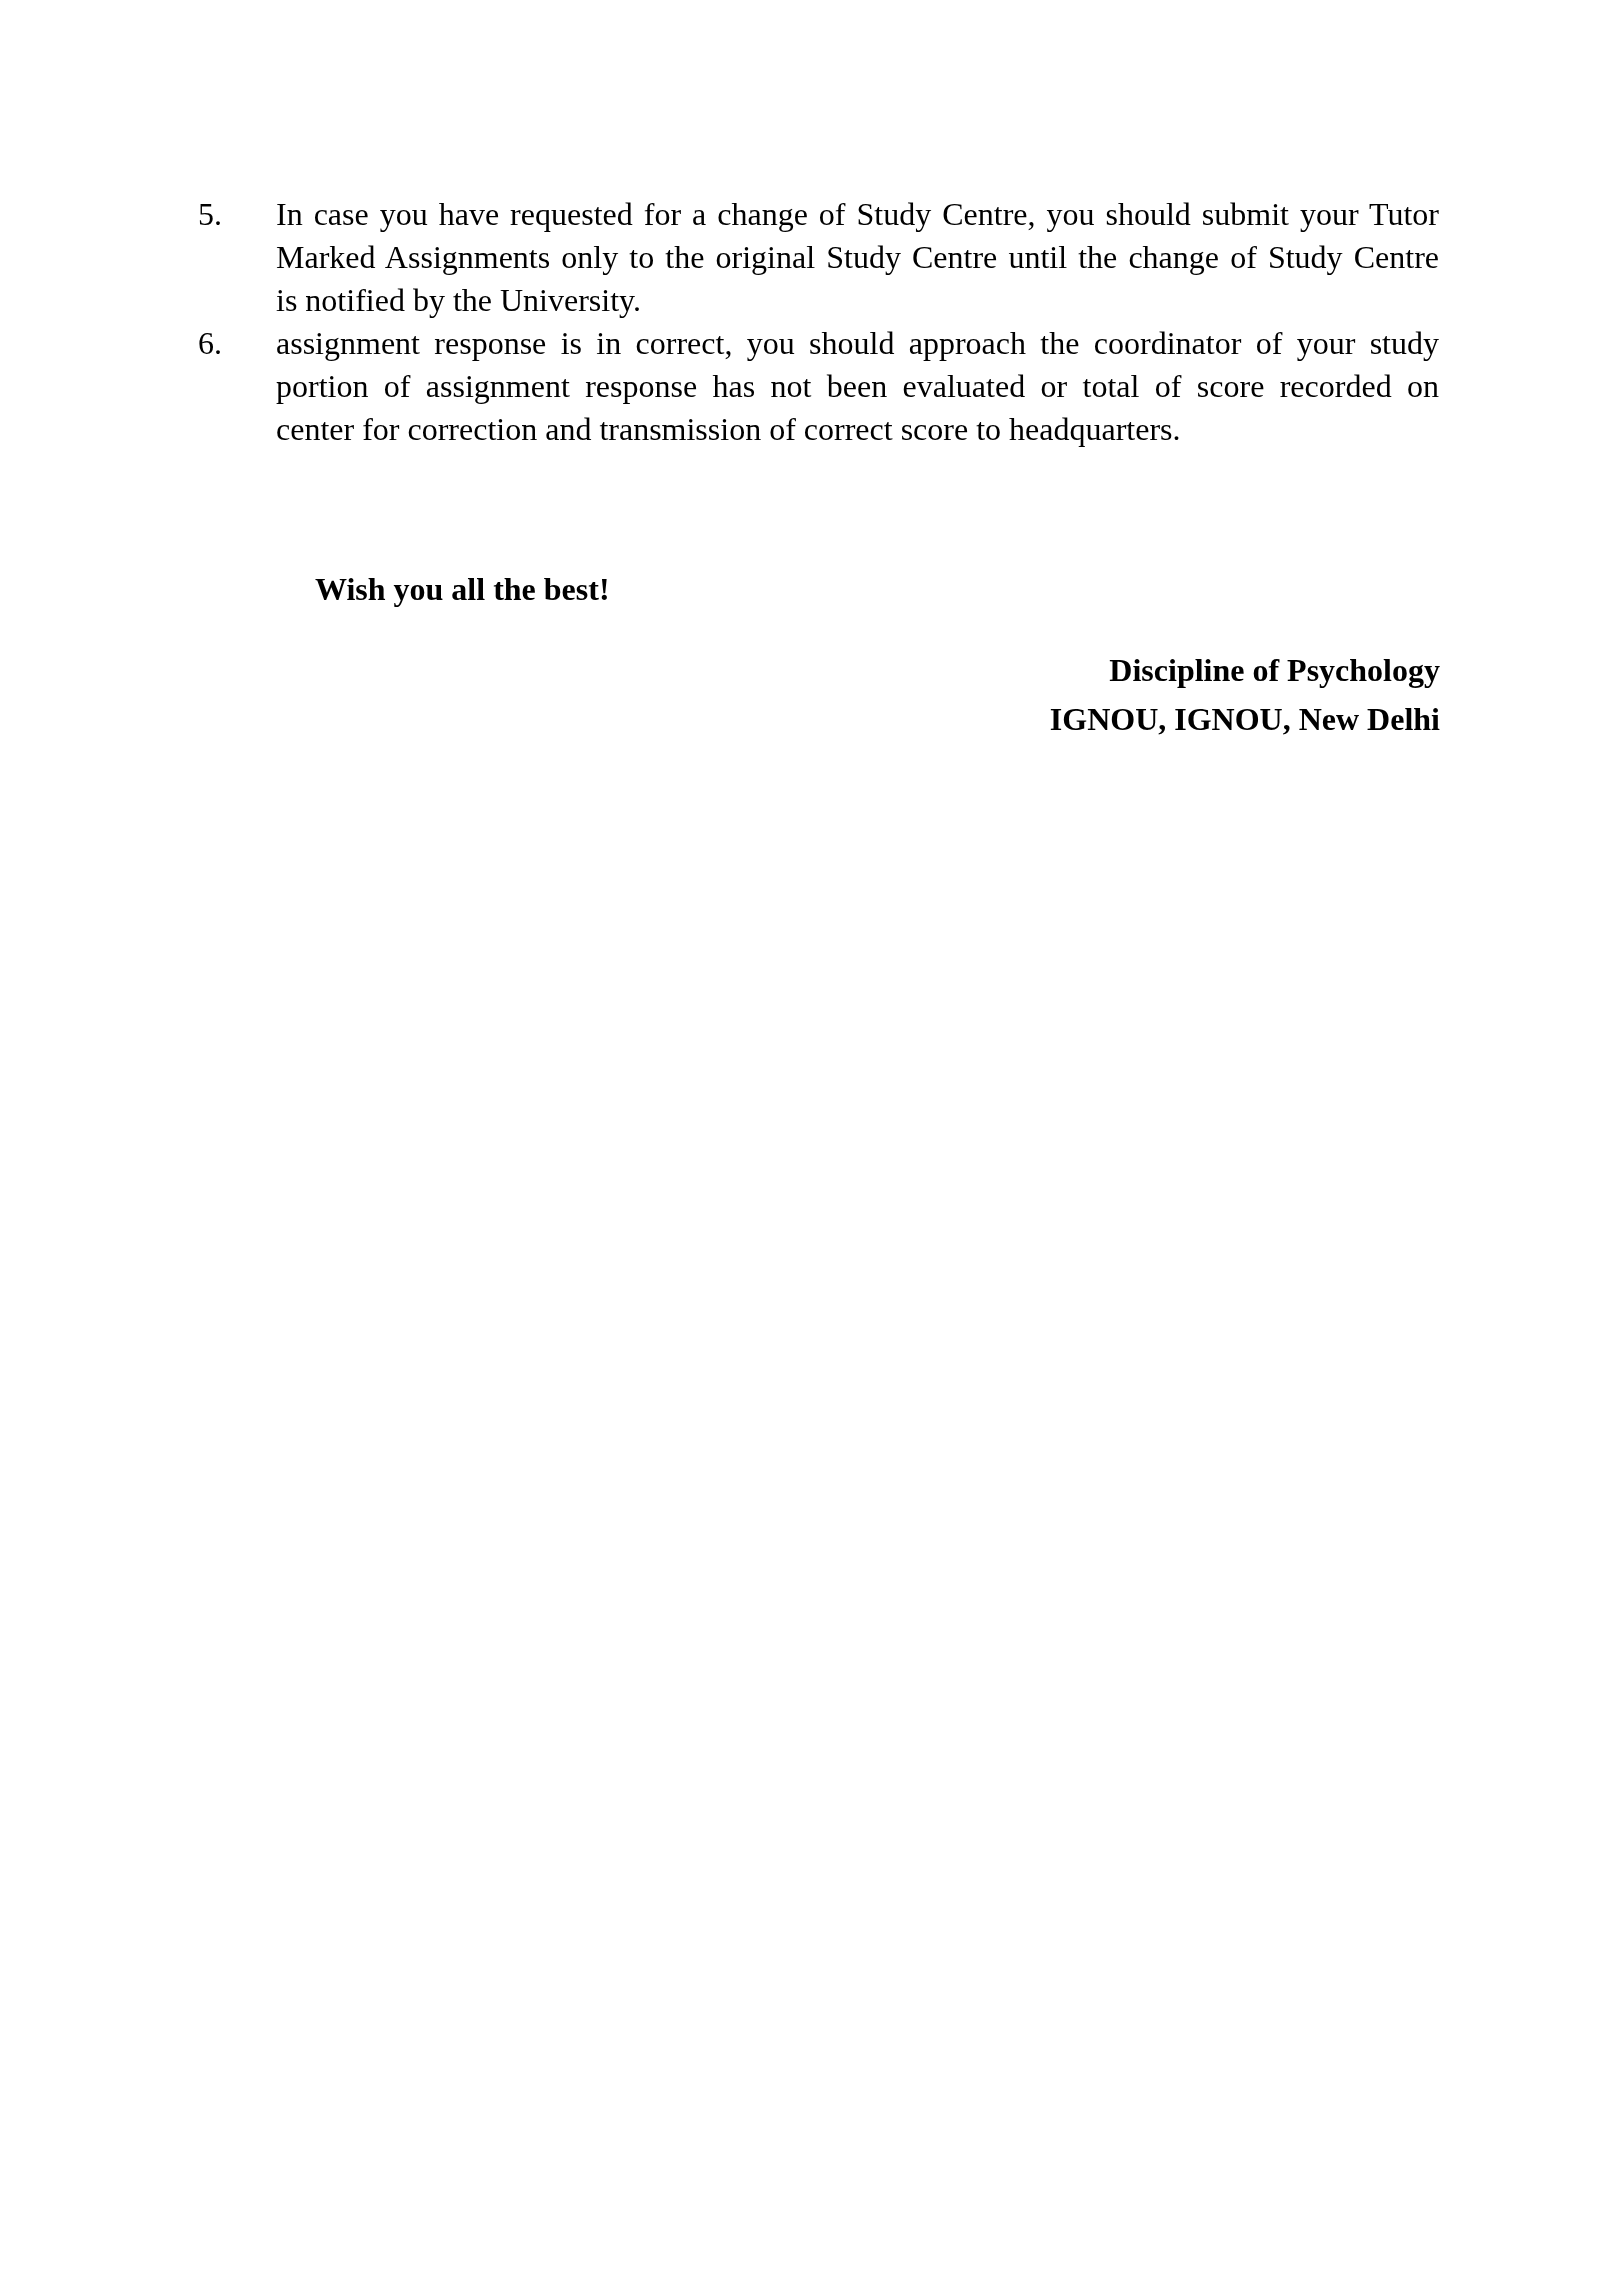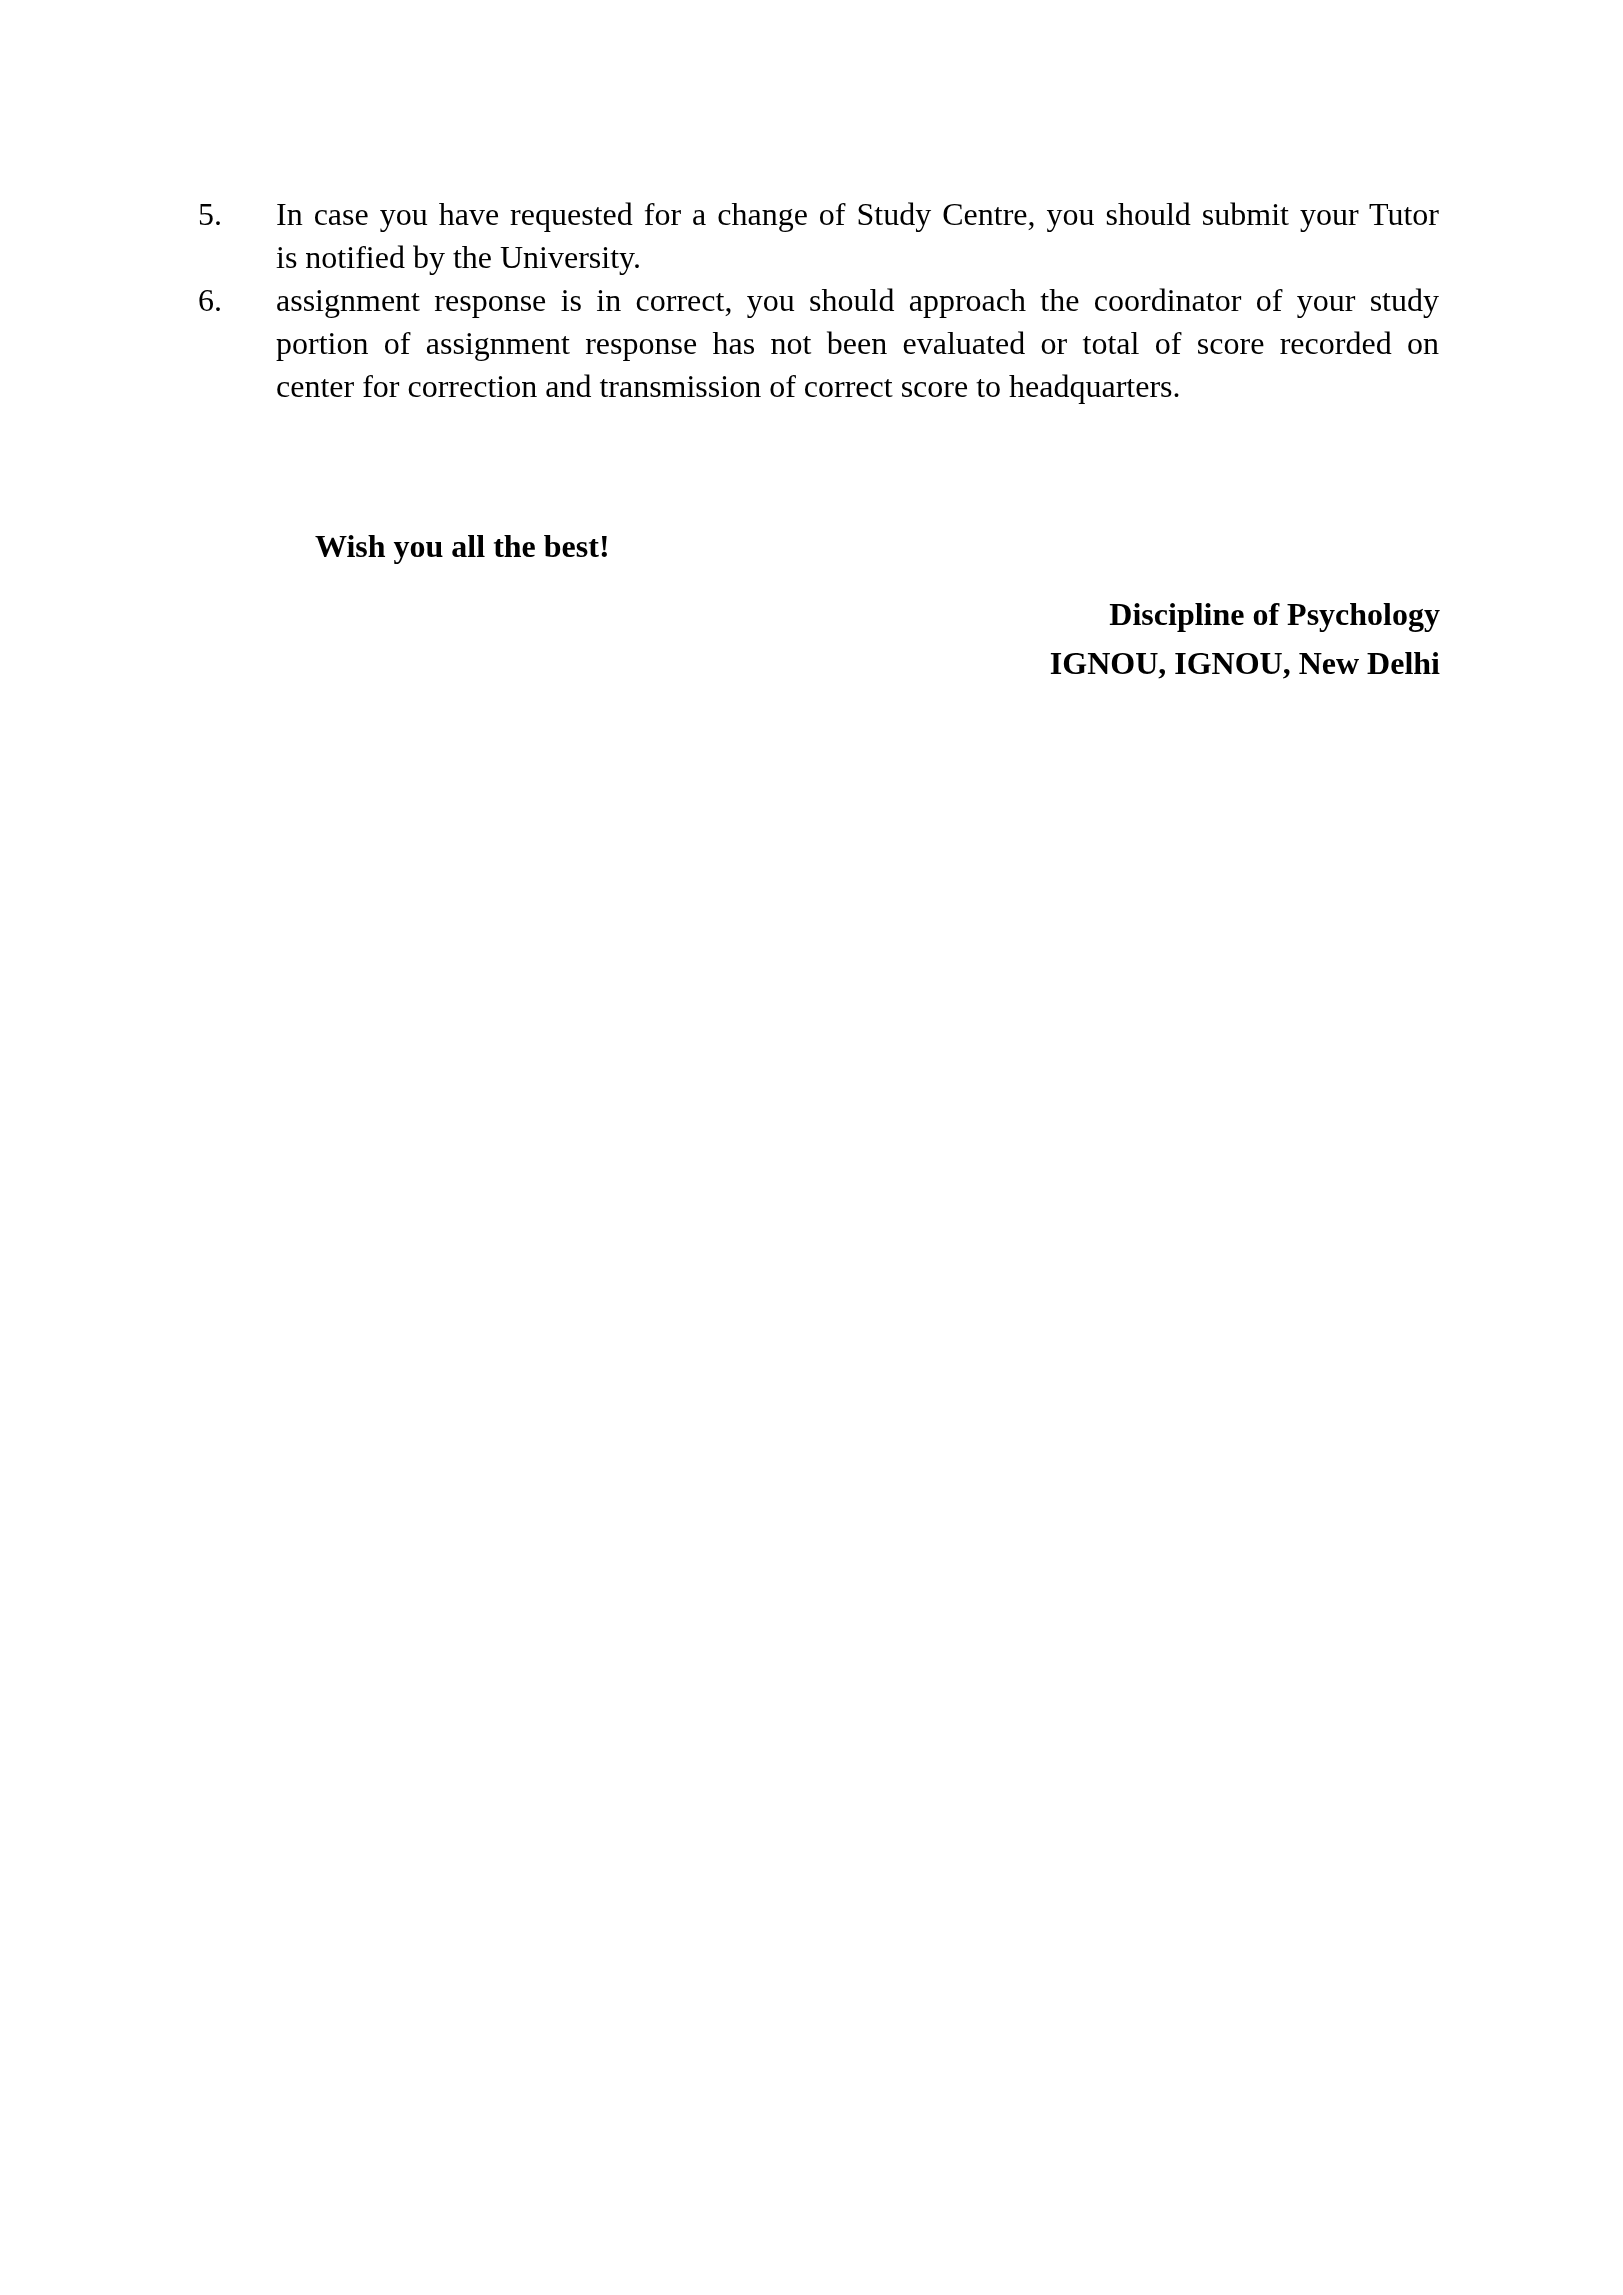--- a/index.html
+++ b/index.html
@@ -43,39 +43,40 @@
   }
   .line.last {
     text-align-last: left;
   }
   .closing {
     margin: 117px 0 0 117px;
     font-weight: bold;
     line-height: 43px;
   }
   .signature {
-    margin-top: 22px;
+    margin-top: 35px;
     text-align: right;
     font-weight: bold;
   }
   .sig-line {
     line-height: 49px;
   }
 </style>
 </head>
 <body>
 
 <div class="page">
 
   <div class="list">
 
     <div class="list-item">
       <div class="item-number">5.</div>
       <div class="item-lines">
         <div class="line">In case you have requested for a change of Study Centre, you should submit your Tutor</div>
+        <div class="line">Marked Assignments only to the original Study Centre until the change of Study Centre</div>
         <div class="line last">is notified by the University.</div>
       </div>
     </div>
 
     <div class="list-item">
       <div class="item-number">6.</div>
       <div class="item-lines">
         <div class="line">assignment response is in correct, you should approach the  coordinator of your study</div>
         <div class="line">portion of assignment response has not been evaluated or total of score recorded on</div>
         <div class="line last">center for correction and transmission of correct score to headquarters.</div>

